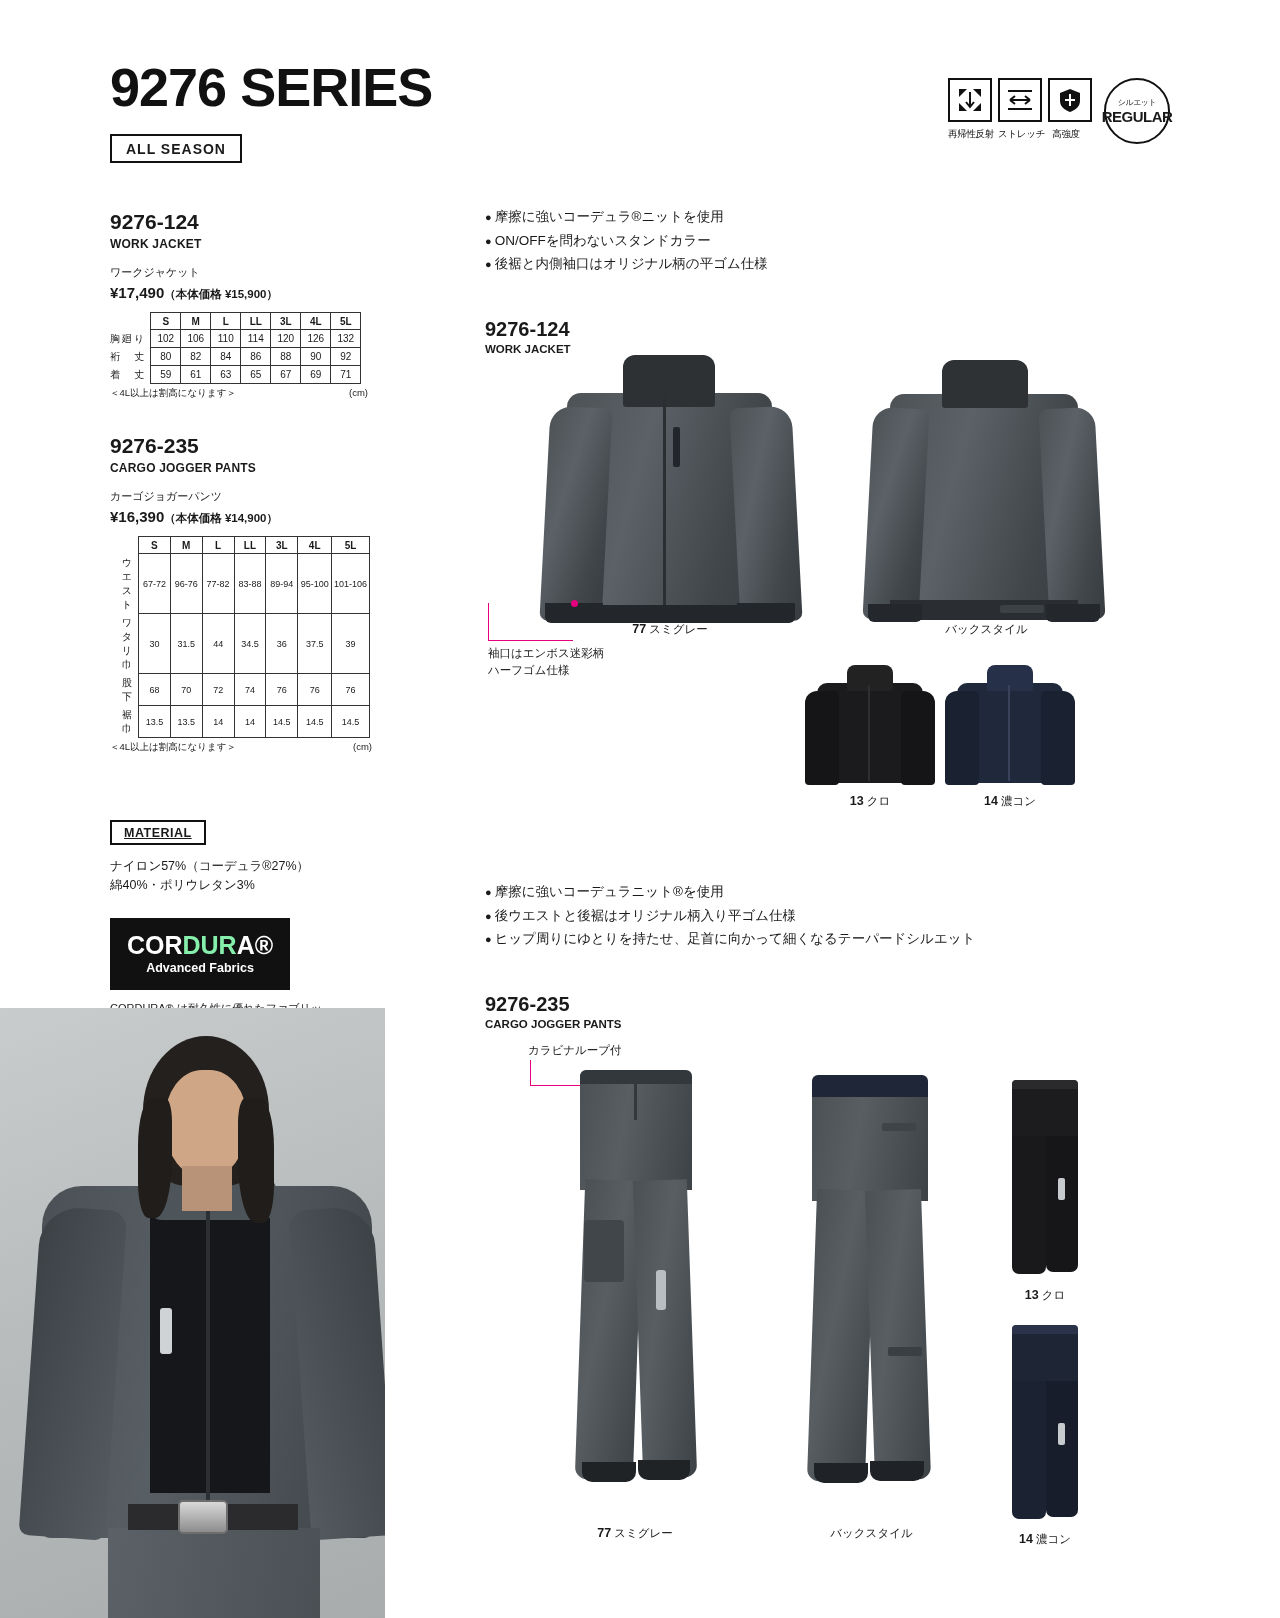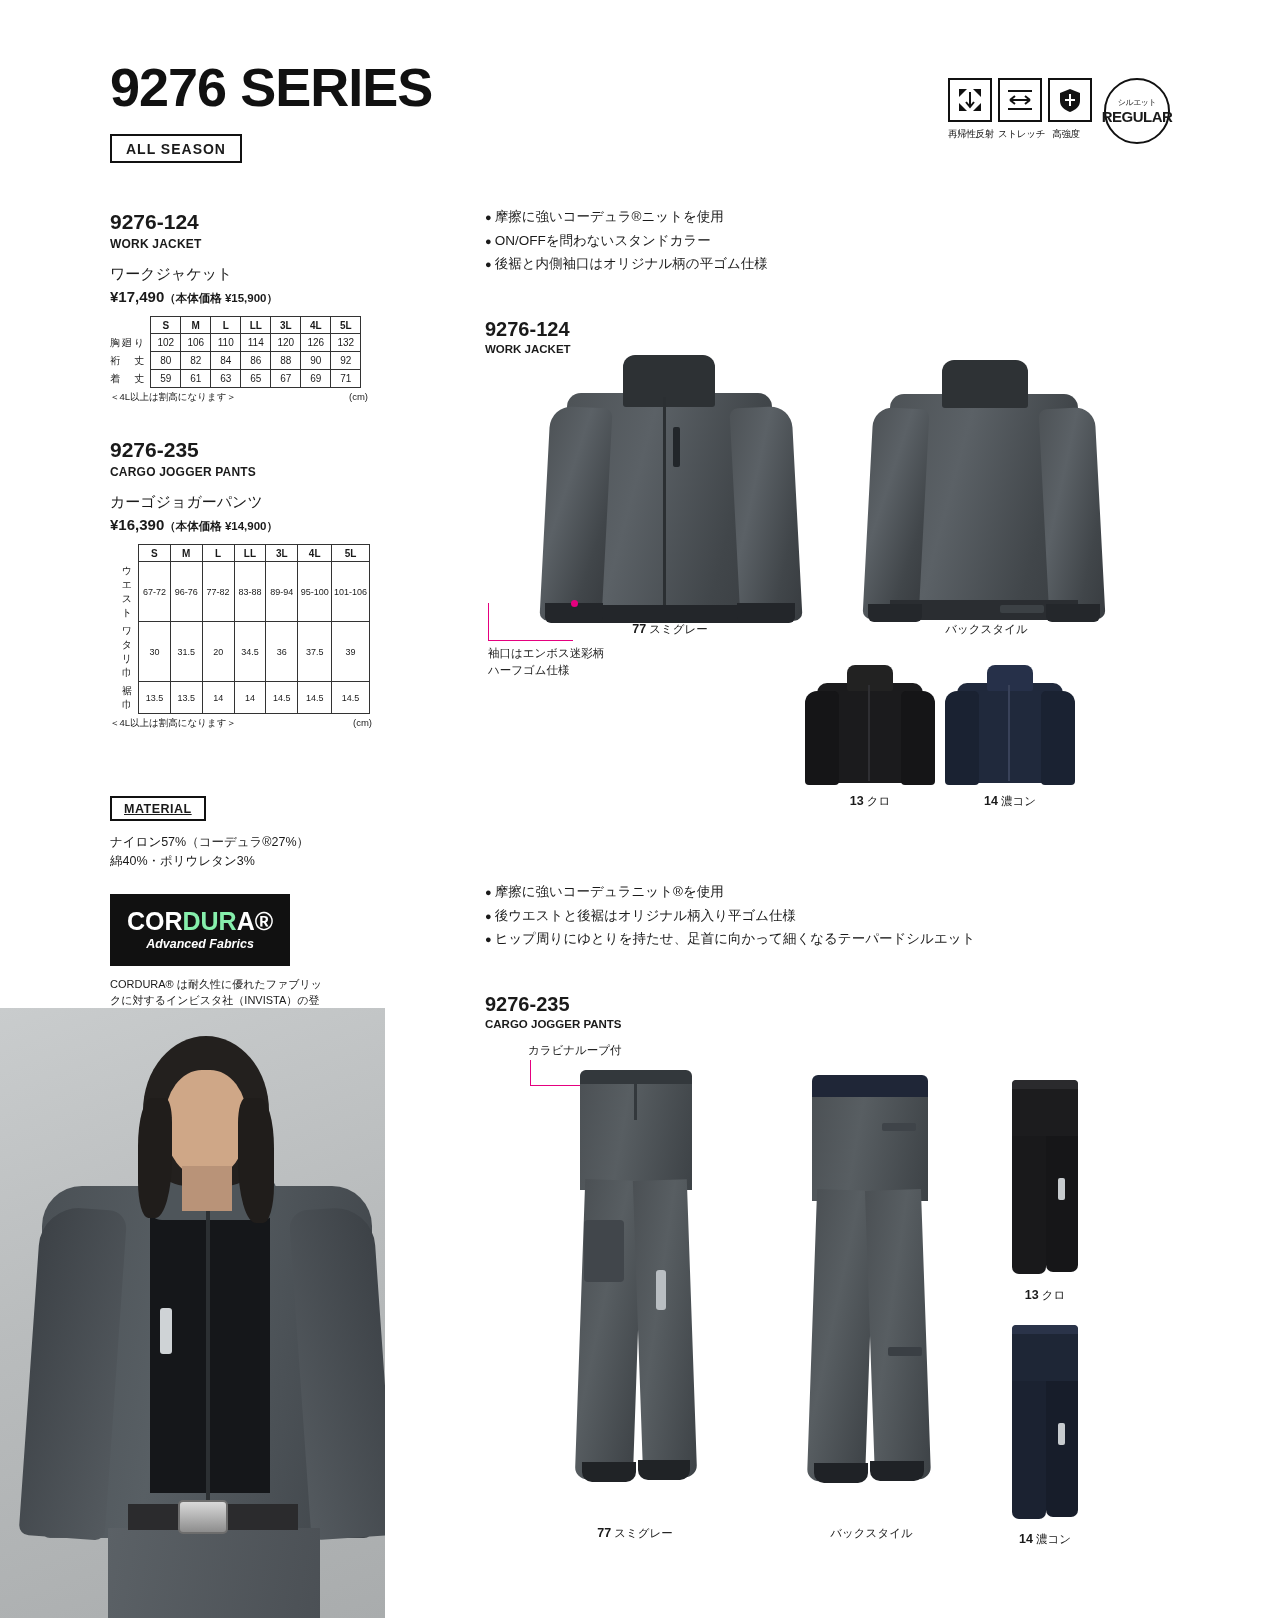--- a/index.html
+++ b/index.html
@@ -79,21 +79,21 @@
     width: 260px;
   }
   .prod-block { margin-bottom: 14px; }
   .prod-code {
     font-size: 21px; font-weight: 800; letter-spacing: 0px; margin: 0;
   }
   .prod-en {
     font-size: 12px; font-weight: 700; letter-spacing: 0.2px; margin: 3px 0 0;
   }
   .prod-jp {
-    font-size: 15px; margin: 14px 0 0; letter-spacing: 0px;
+    font-size: 11px; margin: 14px 0 0; letter-spacing: 0px;
   }
   .prod-price {
     font-size: 15px; font-weight: 700; margin: 4px 0 0;
   }
   .prod-price .sub { font-size: 11.5px; font-weight: 700; }
 
   table.size-table {
     border-collapse: collapse;
     margin-top: 10px;
     font-size: 10px;
@@ -139,21 +139,21 @@
     background: #111;
     color: #fff;
     display: flex; flex-direction: column;
     align-items: center; justify-content: center;
   }
   .cordura-logo .c1 {
     font-size: 25px; font-weight: 800; letter-spacing: 0px; line-height: 1;
   }
   .cordura-logo .c1 .dur { color:#86efac; }
   .cordura-logo .c2 {
-    font-size: 12.5px; font-style: italic; font-weight: 700; margin-top: 3px;
+    font-size: 12.5px; font-weight: 700; margin-top: 3px;
   }
   .cordura-note {
     font-size: 11px; line-height: 1.5; margin-top: 10px; width: 215px;
   }
 
   
   .model-photo {
     position: absolute;
     left: 0; top: 1008px;
     width: 385px; height: 610px;
@@ -396,25 +396,35 @@
         <td>77-82</td>
         <td>83-88</td>
         <td>89-94</td>
         <td>95-100</td>
         <td>101-106</td>
       </tr>
       <tr>
         <td class="rowhead">ワタリ巾</td>
         <td>30</td>
         <td>31.5</td>
-        <td>20</td>
+        <td>44</td>
         <td>34.5</td>
         <td>36</td>
         <td>37.5</td>
         <td>39</td>
+      </tr>
+      <tr>
+        <td class="rowhead">股　下</td>
+        <td>68</td>
+        <td>70</td>
+        <td>72</td>
+        <td>74</td>
+        <td>76</td>
+        <td>76</td>
+        <td>76</td>
       </tr>
       <tr>
         <td class="rowhead">裾　巾</td>
         <td>13.5</td>
         <td>13.5</td>
         <td>14</td>
         <td>14</td>
         <td>14.5</td>
         <td>14.5</td>
         <td>14.5</td>

